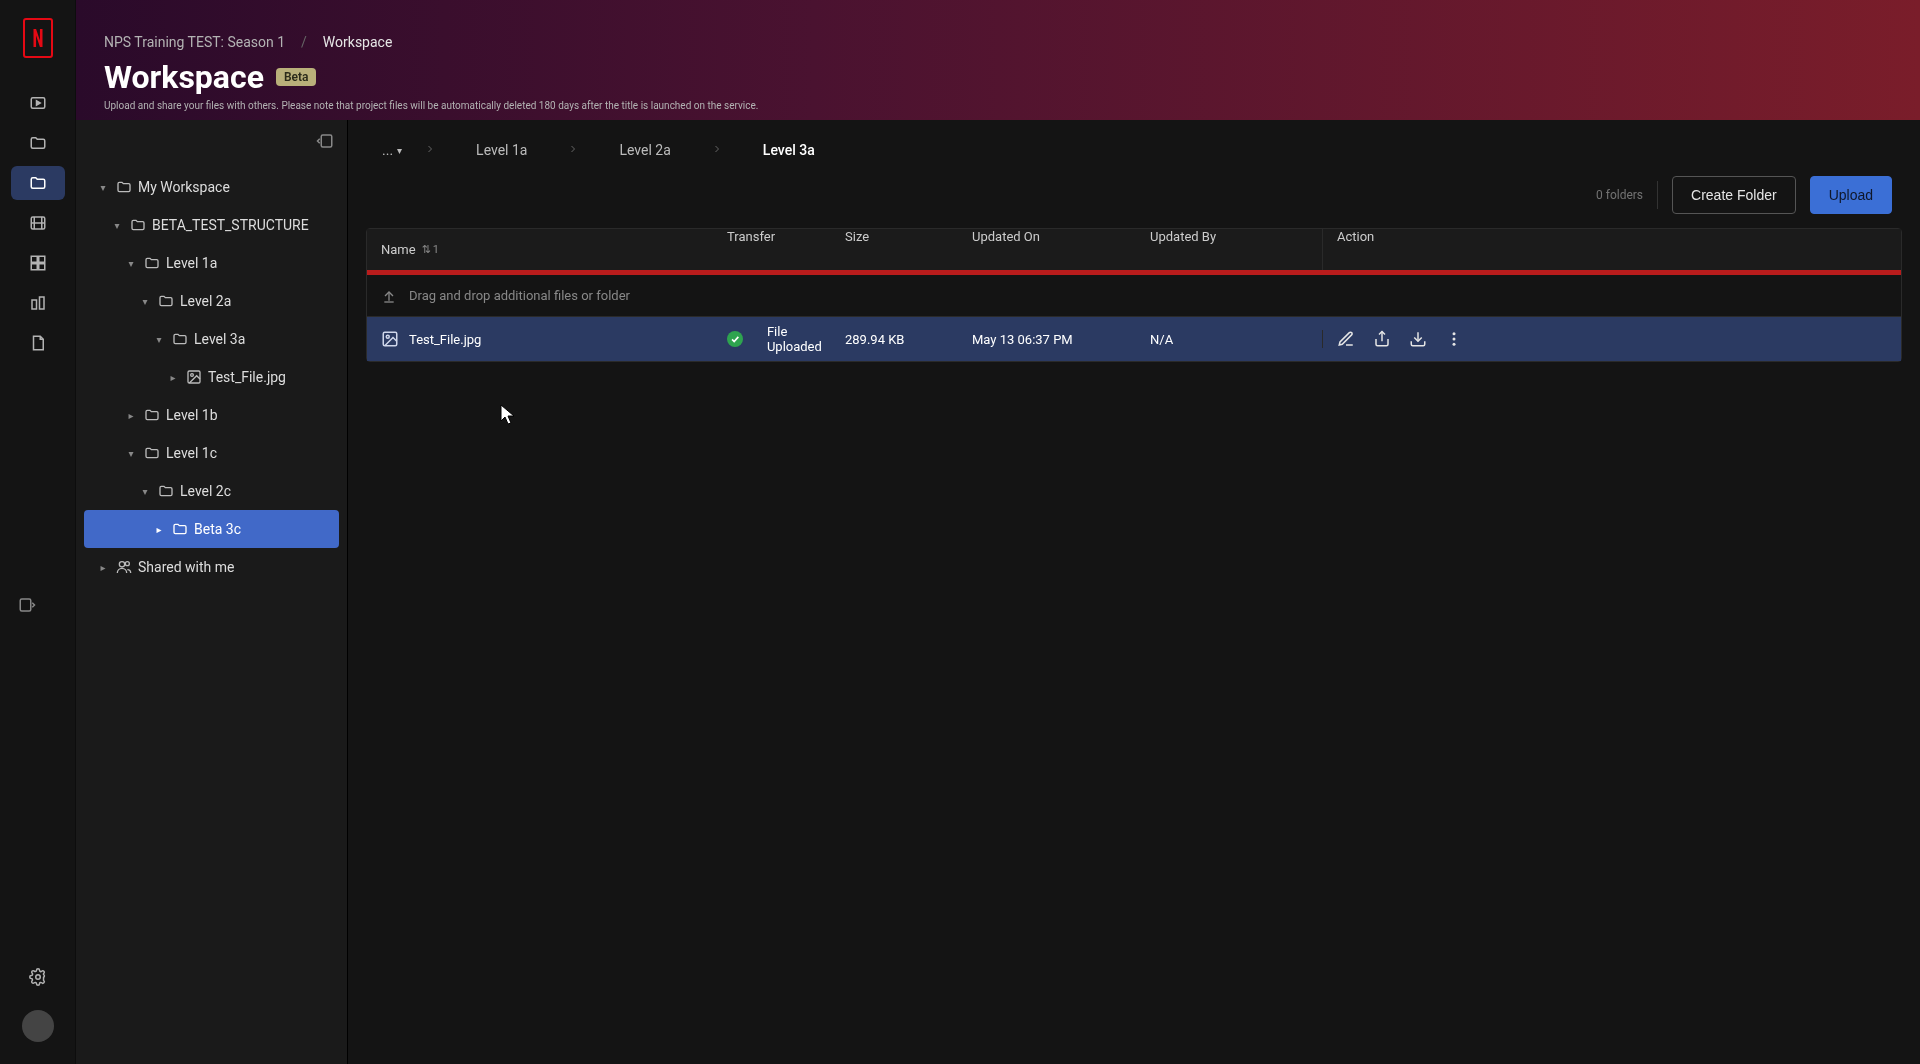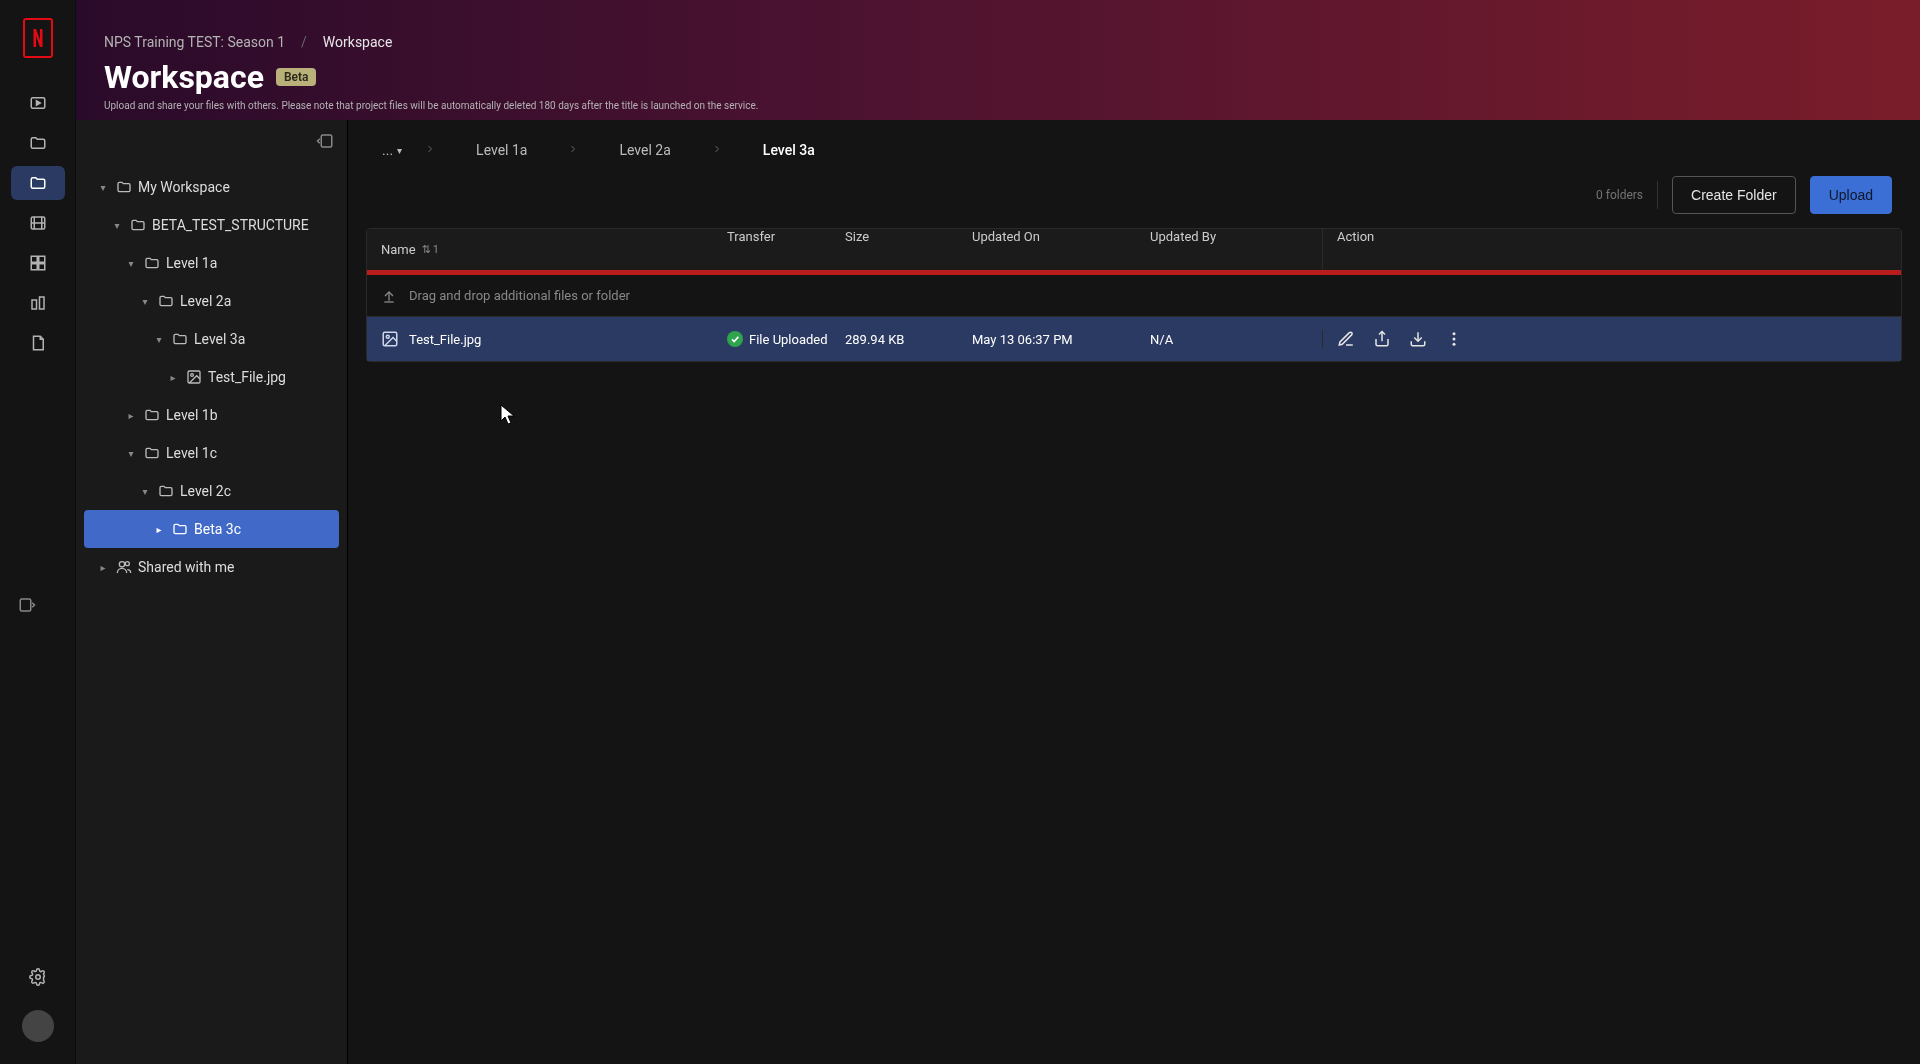--- a/index.html
+++ b/index.html
@@ -155,21 +155,21 @@
 }
 .drop-row svg { width: 16px; height: 16px; }
 
 .trow {
   display: flex; align-items: center; height: 44px;
   background: #2b3a62; color: #fff; font-size: 13px;
 }
 .trow .col-name { display: flex; align-items: center; gap: 10px; }
 .file-ic { color: #cfd6ea; display: inline-flex; }
 .file-ic svg { width: 18px; height: 18px; }
-.transfer-cell { display: flex; align-items: center; gap: 6px; }
+.transfer-cell { display: flex; align-items: center; gap: 24px; }
 .ok-dot {
   width: 16px; height: 16px; border-radius: 50%;
   background: #2ea44f; display: inline-flex; align-items: center; justify-content: center;
 }
 .ok-dot svg { width: 10px; height: 10px; }
 .trow .col-action {
   display: flex; align-items: center; gap: 18px; color: #e5e5e5;
 }
 .act-ic { cursor: pointer; display: inline-flex; }
 .act-ic svg { width: 18px; height: 18px; }

